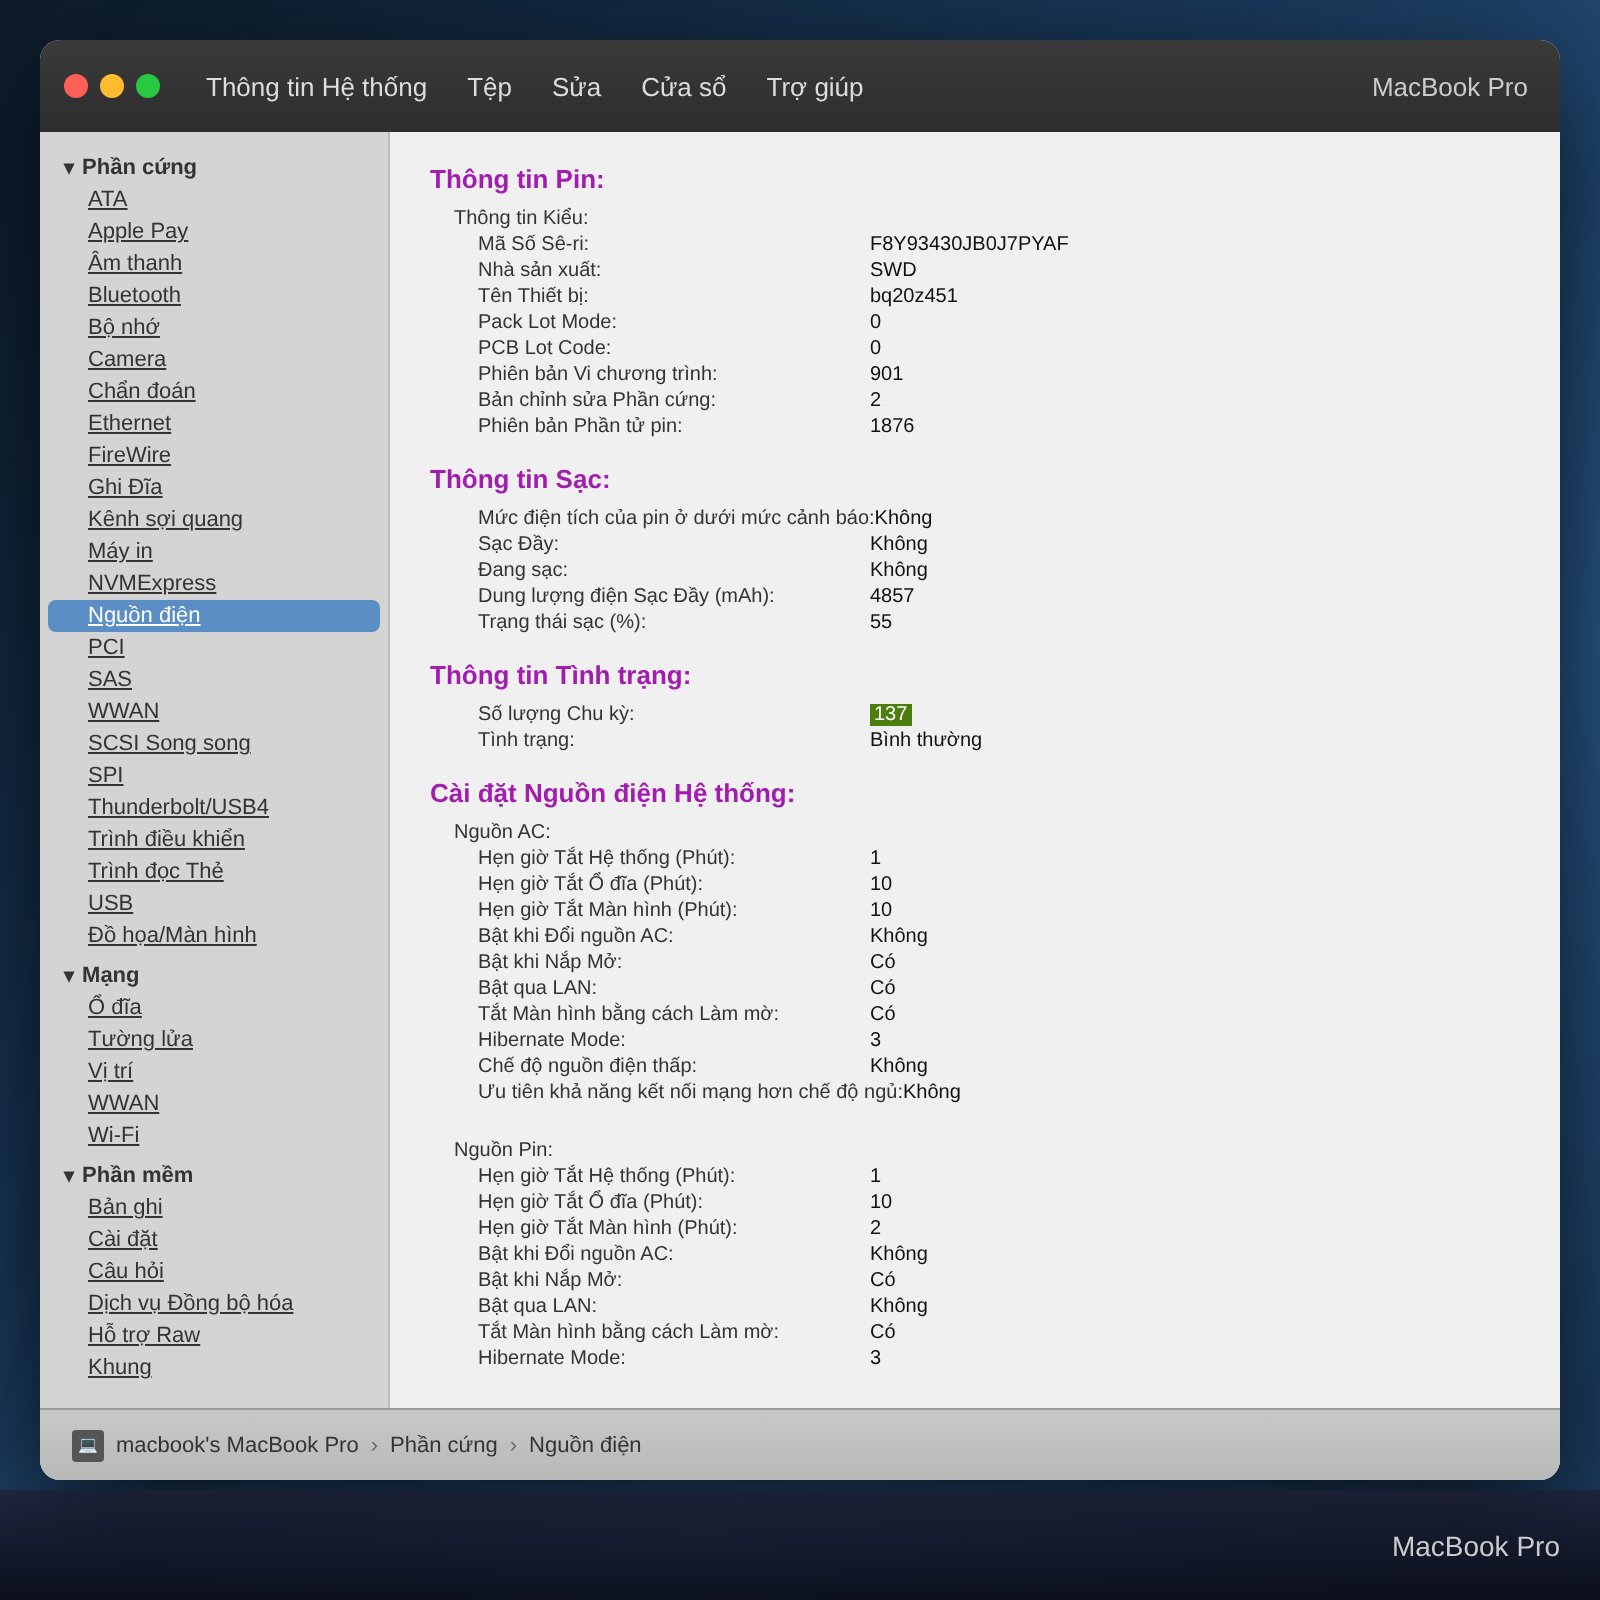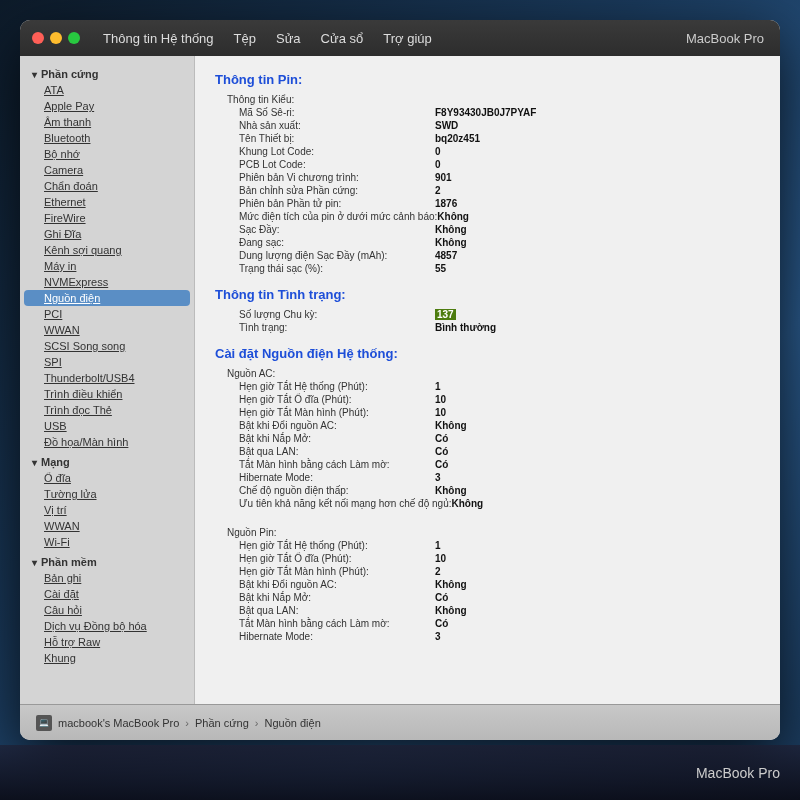--- a/index.html
+++ b/index.html
@@ -30,21 +30,21 @@
       background: #e8e8e8;
       border-radius: 10px;
       box-shadow: 0 20px 60px rgba(0,0,0,0.8);
       overflow: hidden;
       display: flex;
       flex-direction: column;
     }
 
     
     .titlebar {
-      height: 36px;
+      height: 46px;
       background: linear-gradient(180deg, #3a3a3a 0%, #2d2d2d 100%);
       display: flex;
       align-items: center;
       padding: 0 12px;
       position: relative;
       flex-shrink: 0;
     }
 
     .traffic-lights {
       display: flex;
@@ -158,21 +158,21 @@
       padding: 16px 20px;
     }
 
     .main-content::-webkit-scrollbar { width: 6px; }
     .main-content::-webkit-scrollbar-track { background: transparent; }
     .main-content::-webkit-scrollbar-thumb { background: #aaa; border-radius: 3px; }
 
     .section-title {
       font-size: 13px;
       font-weight: 700;
-      color: #1d4ed8;
+      color: #a21caf;
       margin-bottom: 6px;
       margin-top: 12px;
     }
 
     .section-title:first-child { margin-top: 0; }
 
     .info-row {
       display: flex;
       align-items: baseline;
       padding: 1px 0;
@@ -185,21 +185,21 @@
       padding-left: 12px;
       flex-shrink: 0;
     }
 
     .info-label.sub {
       padding-left: 24px;
     }
 
     .info-value {
       color: #111;
-      font-weight: 700;
+      font-weight: 400;
     }
 
     .info-value.highlight {
       background: #4d7c0f;
       color: white;
       padding: 0 2px;
     }
 
     
     .statusbar {
@@ -292,20 +292,21 @@
         <div class="sidebar-item">Camera</div>
         <div class="sidebar-item">Chẩn đoán</div>
         <div class="sidebar-item">Ethernet</div>
         <div class="sidebar-item">FireWire</div>
         <div class="sidebar-item">Ghi Đĩa</div>
         <div class="sidebar-item">Kênh sợi quang</div>
         <div class="sidebar-item">Máy in</div>
         <div class="sidebar-item">NVMExpress</div>
         <div class="sidebar-item active">Nguồn điện</div>
         <div class="sidebar-item">PCI</div>
+        <div class="sidebar-item">SAS</div>
         <div class="sidebar-item">WWAN</div>
         <div class="sidebar-item">SCSI Song song</div>
         <div class="sidebar-item">SPI</div>
         <div class="sidebar-item">Thunderbolt/USB4</div>
         <div class="sidebar-item">Trình điều khiển</div>
         <div class="sidebar-item">Trình đọc Thẻ</div>
         <div class="sidebar-item">USB</div>
         <div class="sidebar-item">Đồ họa/Màn hình</div>
       </div>
 
@@ -345,41 +346,42 @@
           </div>
           <div class="info-row">
             <span class="info-label sub">Nhà sản xuất:</span>
             <span class="info-value">SWD</span>
           </div>
           <div class="info-row">
             <span class="info-label sub">Tên Thiết bị:</span>
             <span class="info-value">bq20z451</span>
           </div>
           <div class="info-row">
-            <span class="info-label sub">Khung Lot Code:</span>
+            <span class="info-label sub">Pack Lot Mode:</span>
             <span class="info-value">0</span>
           </div>
           <div class="info-row">
             <span class="info-label sub">PCB Lot Code:</span>
             <span class="info-value">0</span>
           </div>
           <div class="info-row">
             <span class="info-label sub">Phiên bản Vi chương trình:</span>
             <span class="info-value">901</span>
           </div>
           <div class="info-row">
             <span class="info-label sub">Bản chỉnh sửa Phần cứng:</span>
             <span class="info-value">2</span>
           </div>
           <div class="info-row">
             <span class="info-label sub">Phiên bản Phần tử pin:</span>
             <span class="info-value">1876</span>
           </div>
         </div>
 
+      <div class="section-title">Thông tin Sạc:</div>
       <div id="sac-fields-container">
           <div class="info-row">
             <span class="info-label sub">Mức điện tích của pin ở dưới mức cảnh báo:</span>
             <span class="info-value">Không</span>
           </div>
           <div class="info-row">
             <span class="info-label sub">Sạc Đầy:</span>
             <span class="info-value">Không</span>
           </div>
           <div class="info-row">

